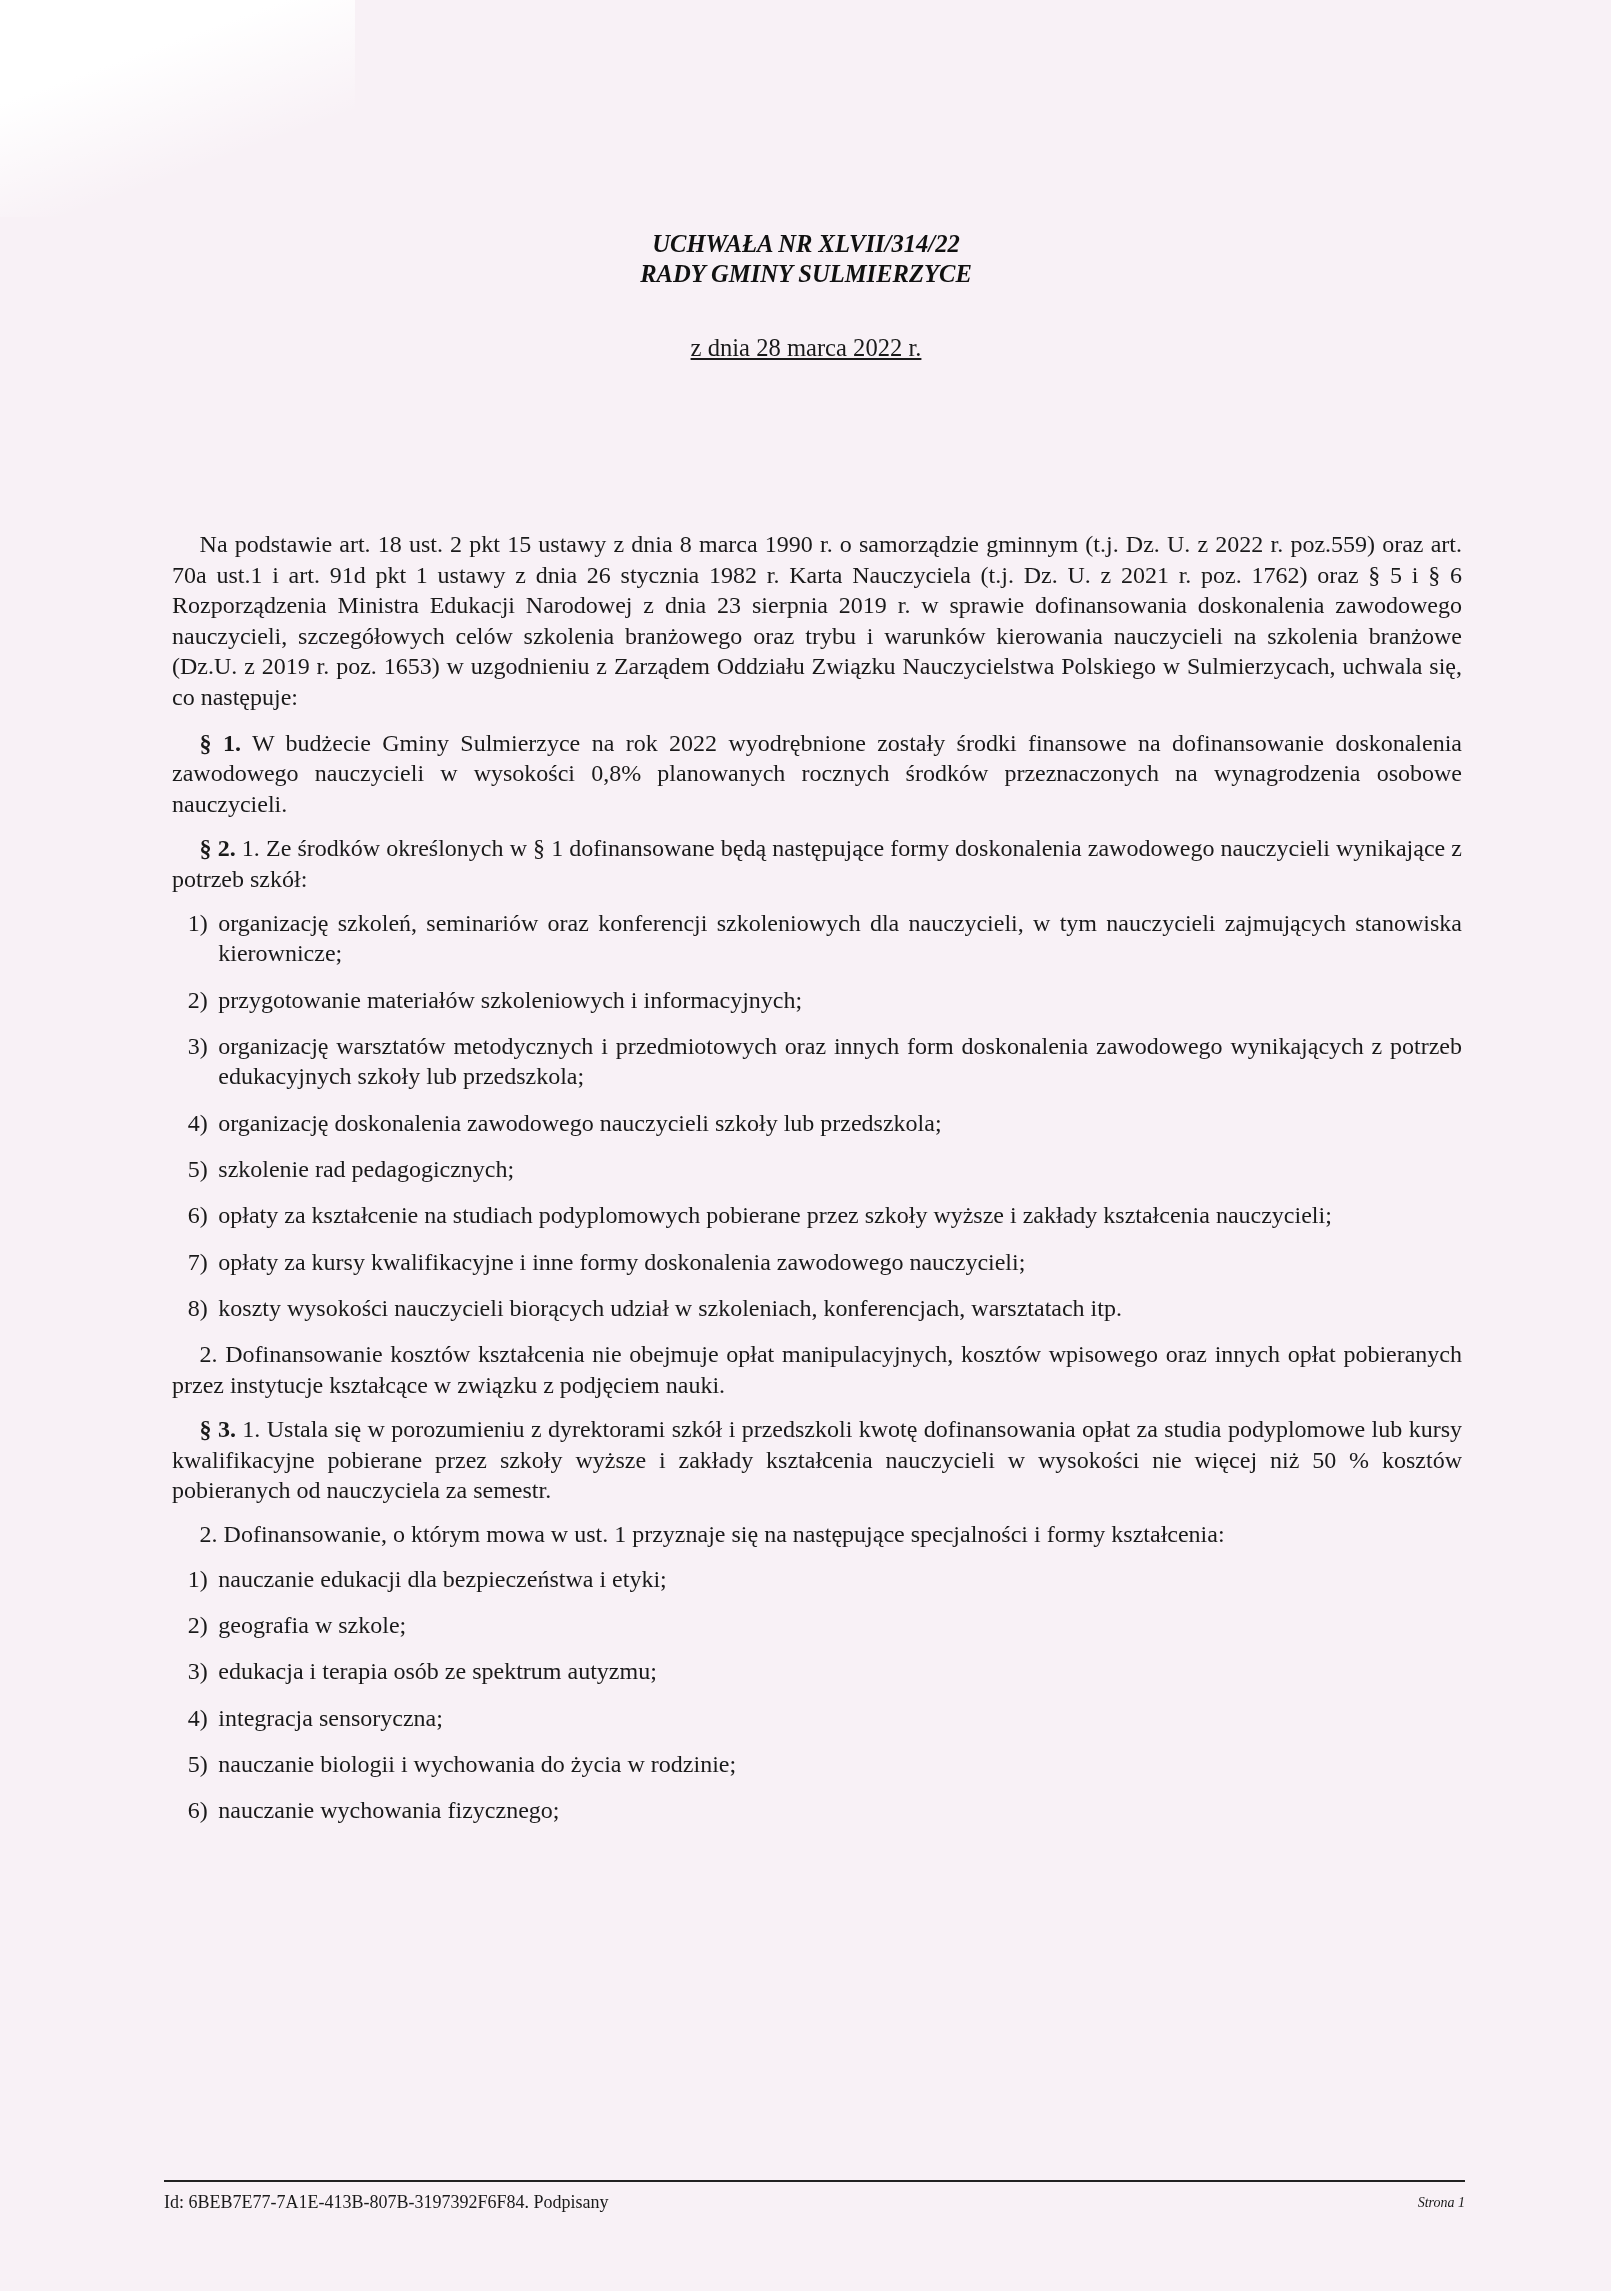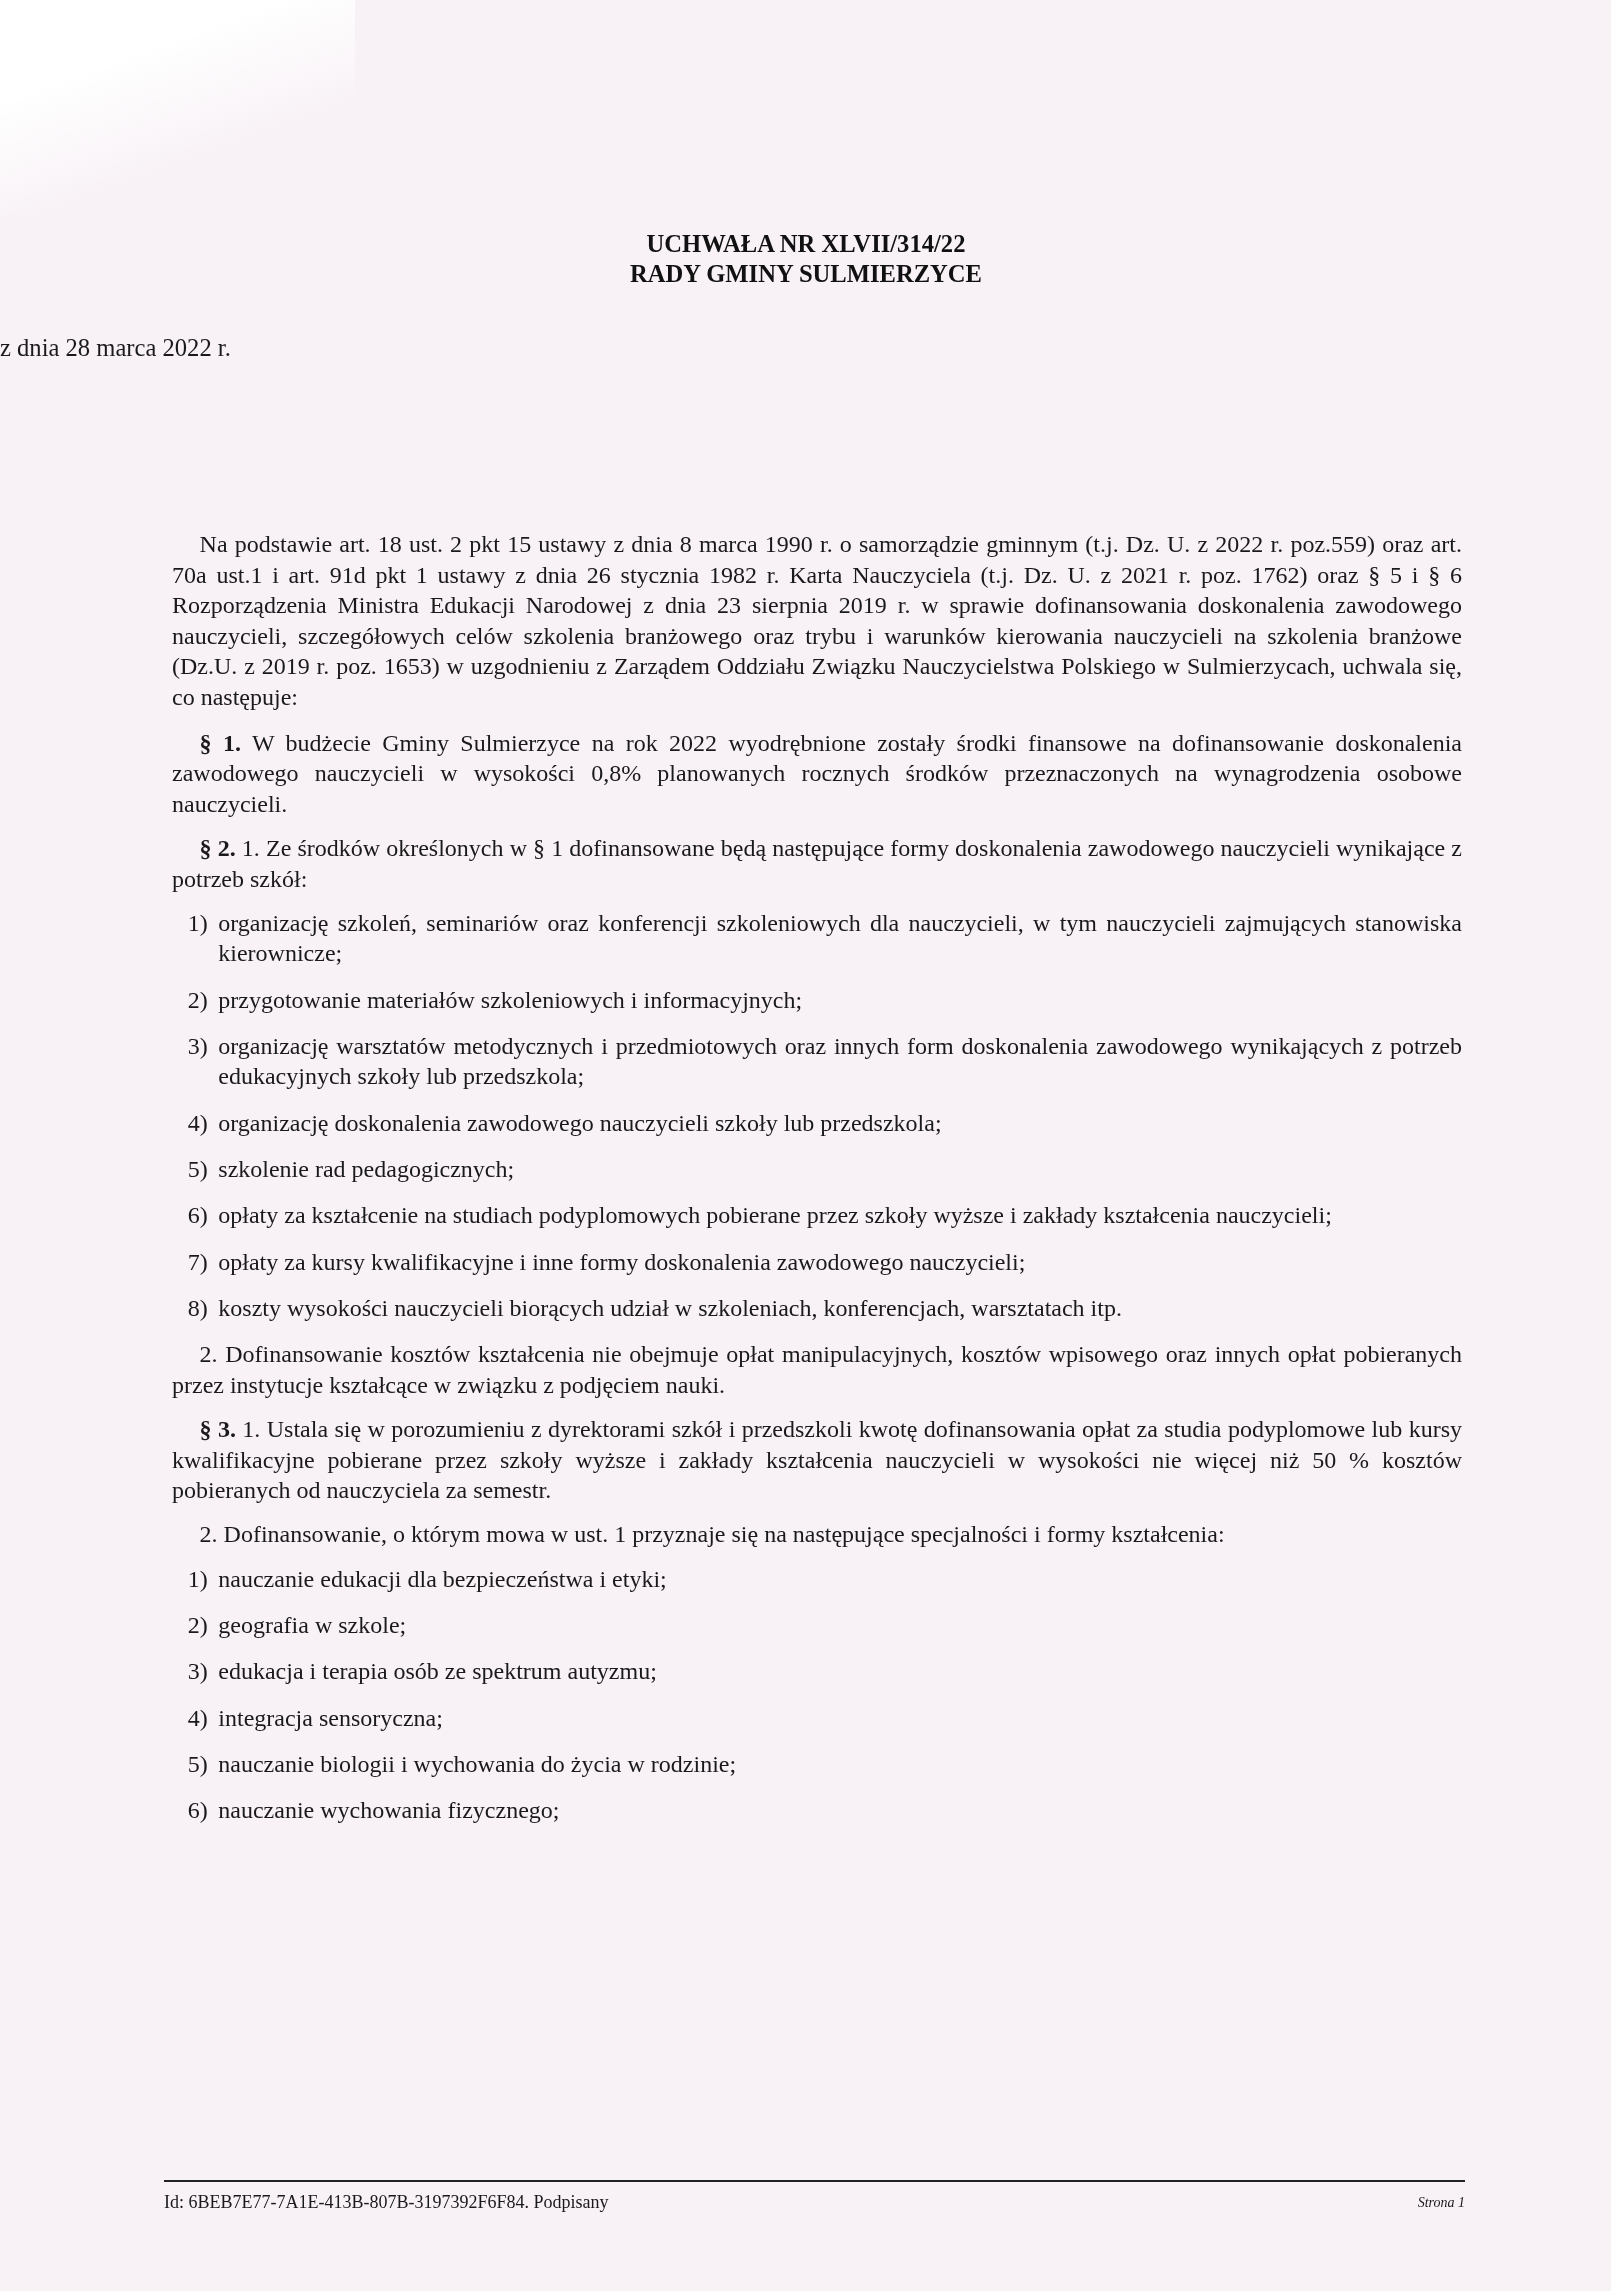--- a/index.html
+++ b/index.html
@@ -32,29 +32,31 @@
     .title-block {
       position: absolute;
       left: 0;
       width: 1612px;
       top: 229px;
       text-align: center;
       font-weight: bold;
       font-size: 24.6px;
       line-height: 29.6px;
       color: #111;
+      font-style: italic;
     }
     .date-line {
       position: absolute;
       left: 0;
       width: 1612px;
       top: 333px;
-      text-align: left;
+      text-align: center;
       font-size: 24.6px;
       line-height: 29.6px;
+      text-decoration: underline;
     }
     .subject {
       position: absolute;
       left: 167px;
       width: 1286px;
       top: 399px;
       text-align: center;
       font-weight: bold;
       font-size: 23.6px;
       line-height: 30.5px;

